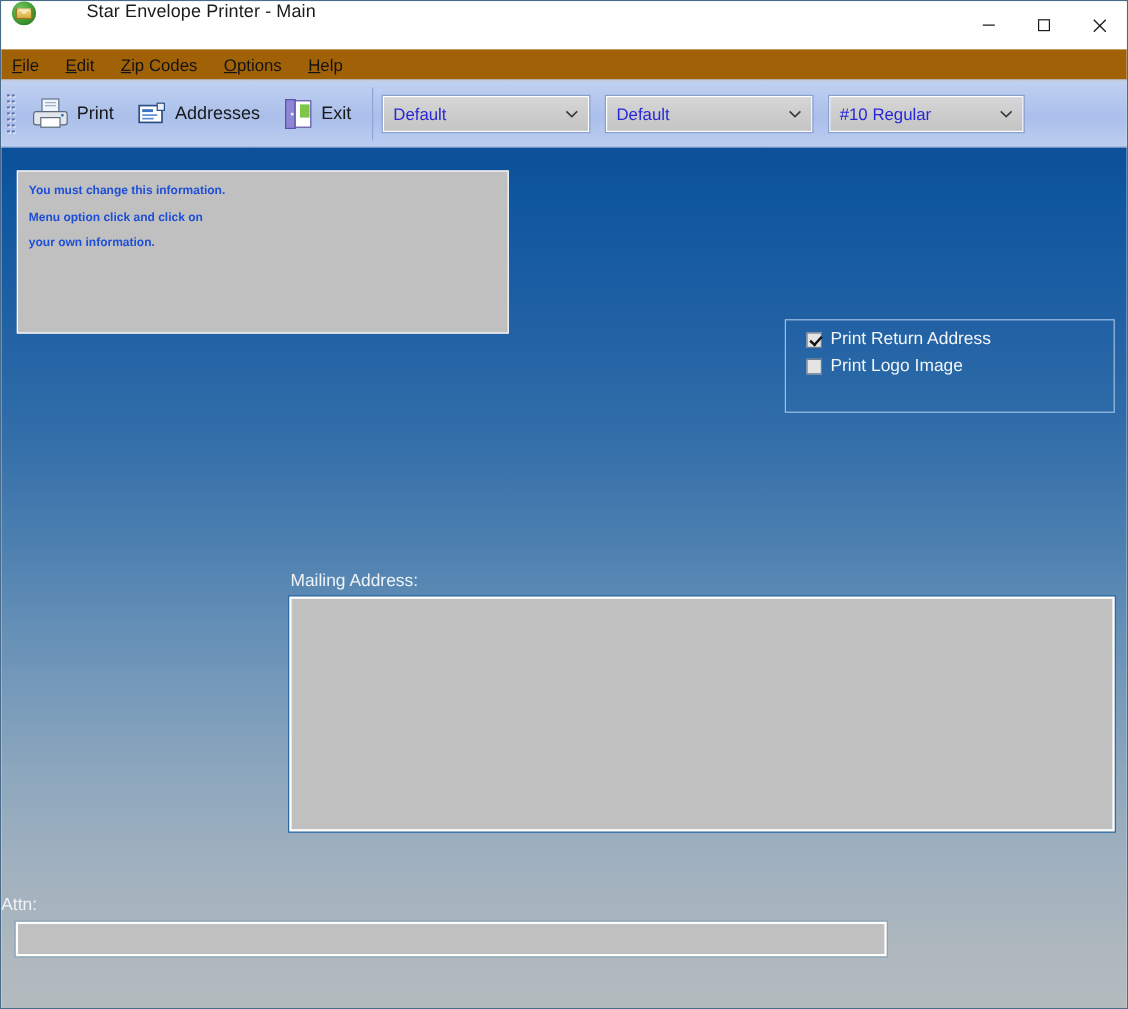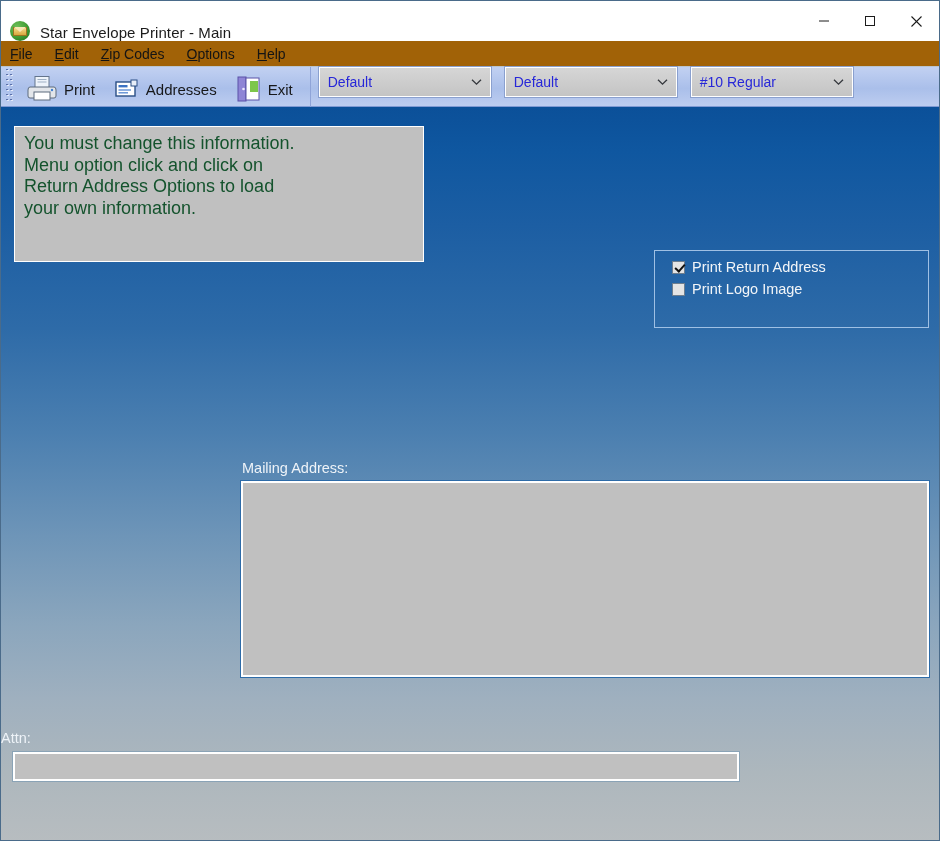--- a/index.html
+++ b/index.html
@@ -18,21 +18,21 @@
     border: 1px solid #4a6b8a;
     background: #ffffff;
     overflow: hidden;
   }
 
   
   .titlebar {
     position: relative;
     height: 40px;
     background: #ffffff;
-    display: flex; align-items: flex-end;
+    display: flex; align-items: flex-start; gap: 32px;
   }
   .app-icon {
     width: 20px; height: 20px;
     margin-left: 9px; margin-right: 10px;
     border-radius: 50%;
     background: radial-gradient(circle at 35% 30%, #6fc05a 0%, #3f9b33 55%, #1d6b1a 100%);
     position: relative;
     flex: none;
   }
   .app-icon::before {
@@ -80,23 +80,23 @@
   .menu-item {
     font-size: 14px;
     color: #141414;
     margin-right: 22px;
     white-space: nowrap;
   }
   .menu-item .mn { text-decoration: underline; }
 
   
   .toolbar {
-    height: 40px;
+    height: 56px;
     background: linear-gradient(#c2d1f2, #aabfea 55%, #bdcdf0);
-    display: flex; 
+    display: flex; align-items: center;
     position: relative;
     border-bottom: 1px solid #7f9ad4;
     box-sizing: border-box;
   }
   .gripper {
     width: 8px; height: 36px;
     margin-left: 4px; margin-right: 5px;
     background-image:
       radial-gradient(circle, #5a6fa8 0.9px, transparent 1.1px),
       radial-gradient(circle, #e6ecfb 0.9px, transparent 1.1px);
@@ -168,24 +168,25 @@
   .info-panel {
     position: absolute;
     left: 13px; top: 19px;
     width: 410px; height: 136px;
     background: #c0c0c0;
     border: 1px solid #ffffff;
     box-sizing: border-box;
     padding: 6px 9px;
   }
   .info-panel .line {
-    font-size: 18px;
-    color: #14532d;
+    font-size: 10px;
+    color: #1d4ed8;
     line-height: 21.5px;
     white-space: nowrap;
+    font-weight: bold;
   }
 
   
   .chk-panel {
     position: absolute;
     left: 653px; top: 143px;
     width: 275px; height: 78px;
     border: 1px solid #9fc0e4;
     box-sizing: border-box;
     padding: 8px 0 0 17px;
@@ -357,21 +358,20 @@
           </svg>
       </span>
     </div>
   </div>
 
   <div class="client">
 
     <div class="info-panel">
       <div class="line">You must change this information.</div>
       <div class="line">Menu option click and click on</div>
-      <div class="line">Return Address Options to load</div>
       <div class="line">your own information.</div>
     </div>
 
     <div class="chk-panel">
       <div class="chk-row">
         <span class="chk-box checked"></span>
         <span class="lbl">Print Return Address</span>
       </div>
       <div class="chk-row">
         <span class="chk-box"></span>

